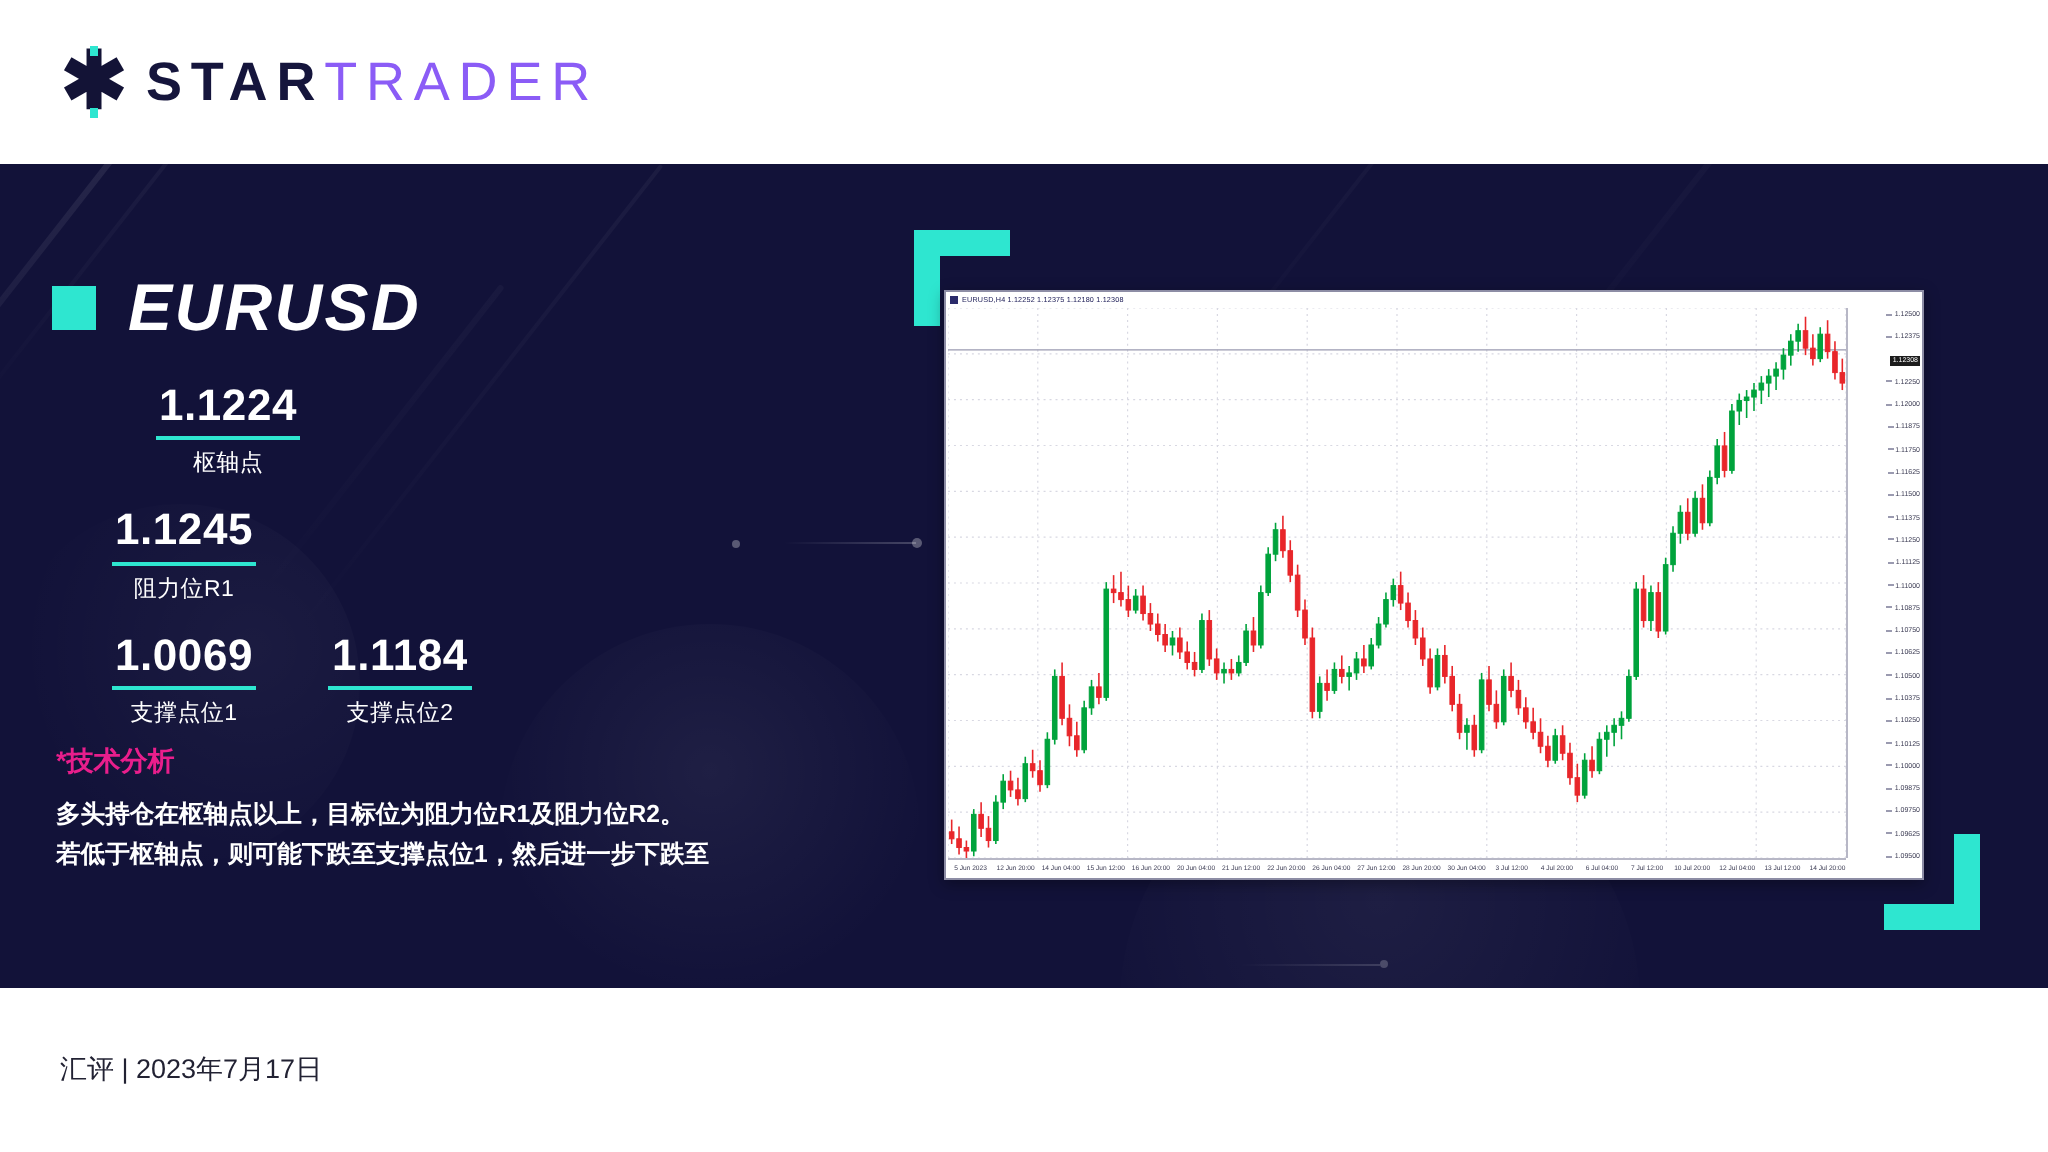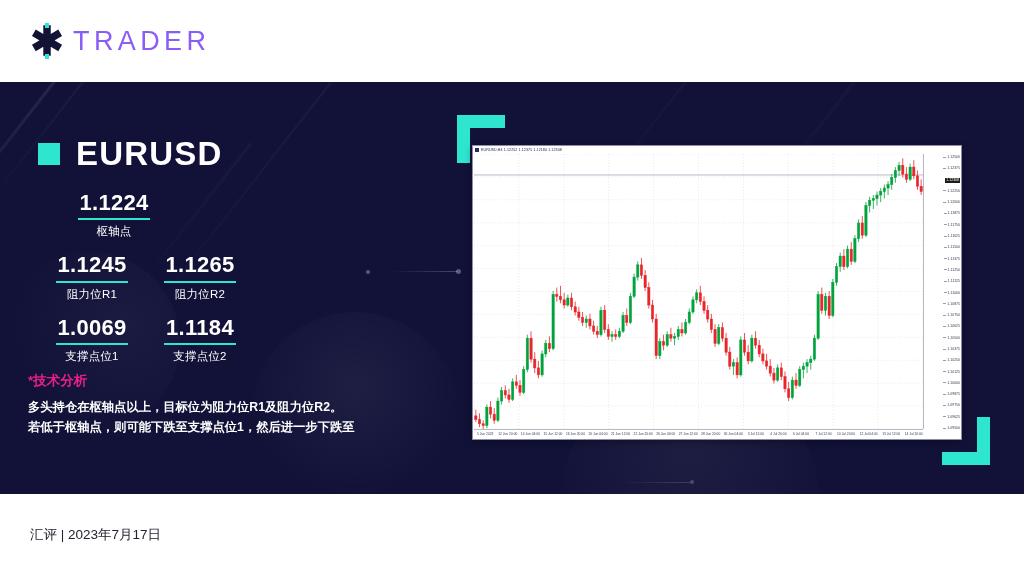--- a/index.html
+++ b/index.html
@@ -40,21 +40,21 @@
   .panel .bgshape { position:absolute; pointer-events:none; }
   .streak {
     background:linear-gradient(135deg, rgba(255,255,255,0.085), rgba(255,255,255,0));
     transform:rotate(38deg); transform-origin:top left; border-radius:4px;
   }
   .glow-circle { border-radius:50%; }
   .dot { border-radius:50%; background:rgba(255,255,255,0.30); }
   .hairline { background:linear-gradient(90deg, rgba(255,255,255,0), rgba(255,255,255,0.22)); height:1px; }
 
   
-  .title-row { position:absolute; left:38px; top:53px; display:flex; align-items:center; gap:16px; }
+  .title-row { position:absolute; left:26px; top:53px; display:flex; align-items:center; gap:16px;font-style:italic; }
   .title-square { width:22px; height:22px; background:#2ee6d0; }
   .title-text { color:#ffffff; font-size:33px; font-weight:700; letter-spacing:1.2px; }
 
   .levels { position:absolute; left:38px; top:108px; width:250px; }
   .lvl-row { display:flex; }
   .lvl { width:108px; text-align:center; margin-bottom:13px; }
   .lvl.solo { margin-left:22px; }
   .lvl .num {
     color:#ffffff; font-size:22px; font-weight:700; letter-spacing:0.3px;
     padding-bottom:3px; line-height:1.15;
@@ -117,20 +117,21 @@
 <body>
 
 <div class="header">
   <div class="logo-wrap">
     <div class="logo-mark">
       <div class="ast">✱</div>
       <div class="tick t"></div>
       <div class="tick b"></div>
     </div>
     <div class="logo-text">
+      <span class="dark">STAR</span>
         <span class="grey">TRADER</span>
     </div>
   </div>
 </div>
 
 <div class="panel">
 
   <div class="bgshape streak" style="left:60px;top:-10px;width:3px;height:250px;"></div>
   <div class="bgshape streak" style="left:105px;top:-30px;width:2px;height:200px;opacity:.6;"></div>
   <div class="bgshape streak" style="left:330px;top:0px;width:2px;height:300px;opacity:.5;"></div>
@@ -157,25 +158,20 @@
         <div class="num">1.1224</div>
         <div class="rule"></div>
         <div class="cap">枢轴点</div>
       </div>
     </div>
     <div class="lvl-row">
       <div class="lvl">
         <div class="num">1.1245</div>
         <div class="rule"></div>
         <div class="cap">阻力位R1</div>
-      </div>
-      <div class="lvl">
-        <div class="num">1.1265</div>
-        <div class="rule"></div>
-        <div class="cap">阻力位R2</div>
       </div>
     </div>
     <div class="lvl-row">
       <div class="lvl">
         <div class="num">1.0069</div>
         <div class="rule"></div>
         <div class="cap">支撑点位1</div>
       </div>
       <div class="lvl">
         <div class="num">1.1184</div>

